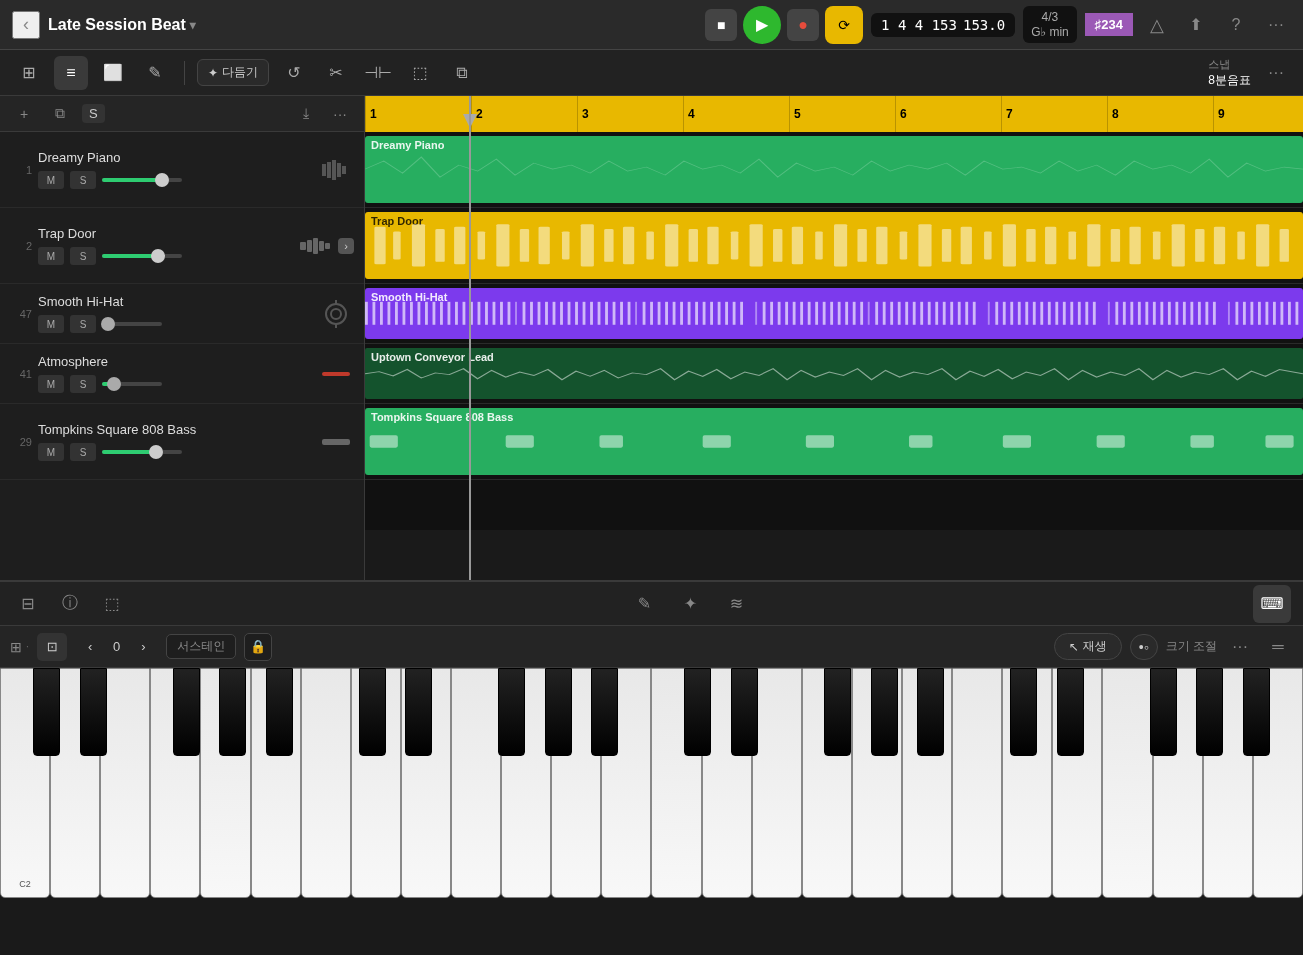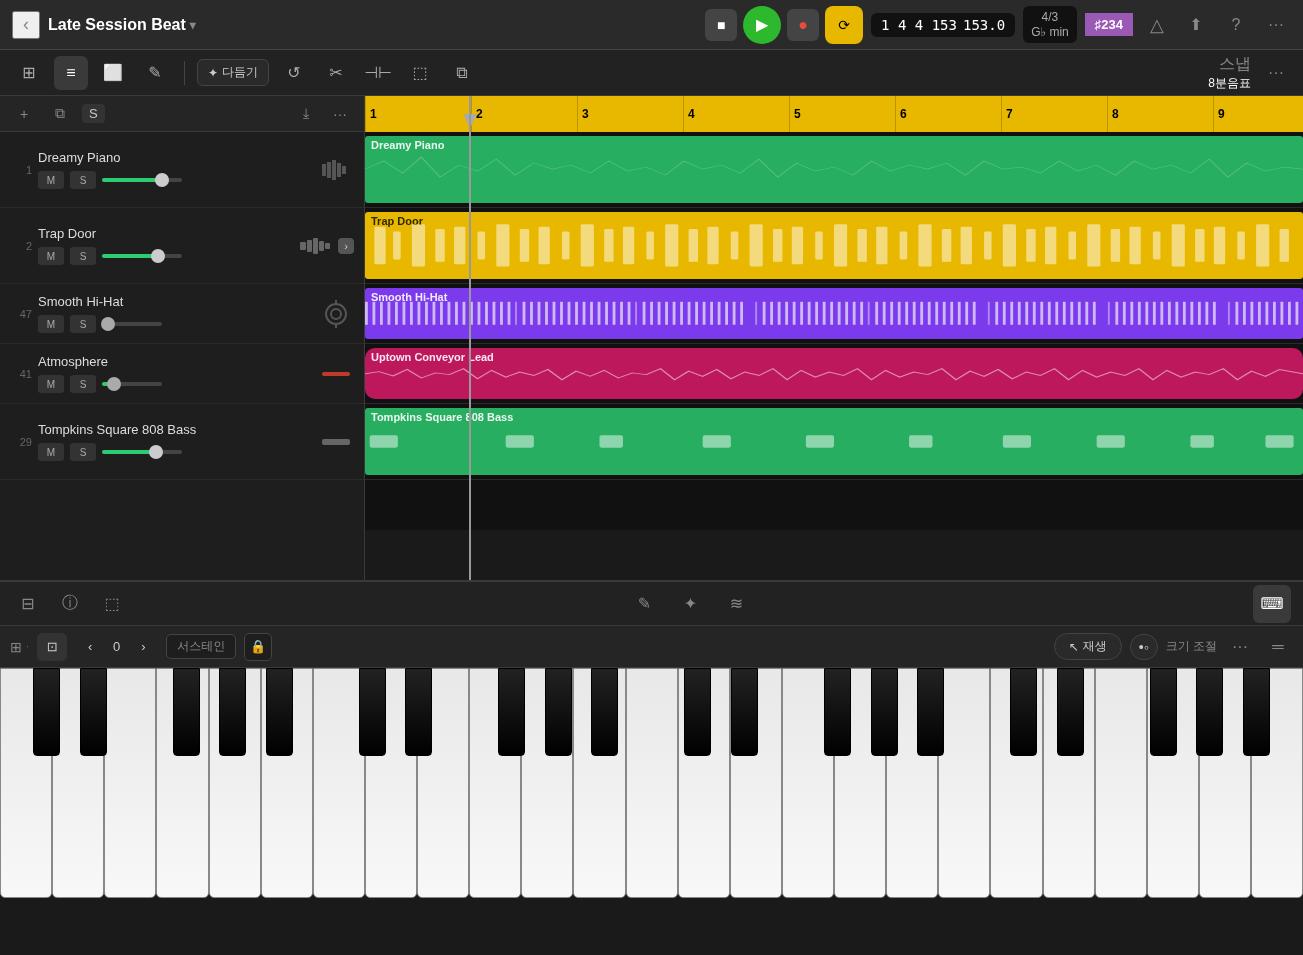--- a/index.html
+++ b/index.html
@@ -110,21 +110,21 @@
     .tool-divider { width: 1px; height: 24px; background: #444; margin: 0 4px; }
     .snap-btn {
       background: #2a2a2a; border: 1px solid #444; border-radius: 6px;
       padding: 4px 10px; font-size: 12px; color: #ccc; cursor: pointer;
       display: flex; align-items: center; gap: 4px;
     }
     .second-bar-right {
       margin-left: auto;
       display: flex; align-items: center; gap: 10px;
     }
-    .snap-label { font-size: 16px; color: #888; text-align: right; }
+    .snap-label { font-size: 11px; color: #888; }
     .snap-value { font-size: 12px; color: #fff; }
     .left-header {
       height: 36px;
       background: #252525;
       border-bottom: 1px solid #3a3a3a;
       display: flex; align-items: center;
       padding: 0 10px; gap: 8px;
     }
     .left-header-btn {
       width: 28px; height: 28px;
@@ -694,21 +694,21 @@
           <rect x="960" y="5" width="3" height="30" fill="rgba(255,255,255,0.8)"></rect>
           <rect x="968" y="5" width="3" height="30" fill="rgba(255,255,255,0.8)"></rect>
           <rect x="976" y="5" width="3" height="30" fill="rgba(255,255,255,0.8)"></rect>
           <rect x="984" y="5" width="3" height="30" fill="rgba(255,255,255,0.8)"></rect>
           <rect x="992" y="5" width="3" height="30" fill="rgba(255,255,255,0.8)"></rect>
         </svg>
       </div>
     </div>
 
     <div style="position:relative;height:60px;background:#111;border-bottom:1px solid #2a2a2a;">
-      <div style="position:absolute;left:0;top:0;right:0;bottom:0;background:#be185d;border-radius:10px;margin:4px 0;">
+      <div style="position:absolute;left:0;top:0;right:0;bottom:0;background:#14532d;border-radius:2px;margin:4px 0;">
         <span style="position:absolute;top:3px;left:6px;font-size:11px;font-weight:600;color:rgba(255,255,255,0.9);">Uptown Conveyor Lead</span>
         <svg style="position:absolute;top:25%;left:0;width:100%;height:50%;opacity:0.7;" preserveAspectRatio="none" viewBox="0 0 1000 60">
           <polyline points="0,30 15,25 30,35 45,20 60,40 75,28 90,32 105,18 120,42 135,22 150,38 165,26 180,34 195,20 210,44 225,24 240,36 255,22 270,40 285,28 300,32 315,18 330,44 345,24 360,36 375,20 390,42 405,26 420,34 435,18 450,44 465,22 480,38 495,26 510,34 525,18 540,44 555,22 570,38 585,26 600,32 615,18 630,44 645,24 660,36 675,20 690,42 705,26 720,34 735,18 750,44 765,22 780,38 795,26 810,34 825,18 840,44 855,22 870,38 885,26 900,32 915,18 930,44 945,24 960,36 975,20 1000,30" fill="none" stroke="rgba(255,255,255,0.7)" stroke-width="2"></polyline>
         </svg>
       </div>
     </div>
 
     <div style="position:relative;height:76px;background:#111;border-bottom:1px solid #2a2a2a;">
       <div style="position:absolute;left:0;top:0;right:0;bottom:0;background:#27ae60;border-radius:3px;margin:4px 0;">
         <span style="position:absolute;top:3px;left:6px;font-size:11px;font-weight:600;color:rgba(255,255,255,0.9);">Tompkins Square 808 Bass</span>
@@ -791,20 +791,23 @@
           position:absolute;
           bottom:8px;
           left:50%;
           transform:translateX(-50%);
           font-size:9px;
           color:#555;
           white-space:nowrap;
         }
       </style>
 
+      <div class="wk">
+          <span class="klabel">C2</span>
+        </div>
       <div class="wk"></div>
       <div class="wk"></div>
       <div class="wk"></div>
       <div class="wk"></div>
       <div class="wk"></div>
       <div class="wk"></div>
       <div class="wk"></div>
       <div class="wk"></div>
       <div class="wk"></div>
       <div class="wk"></div>

